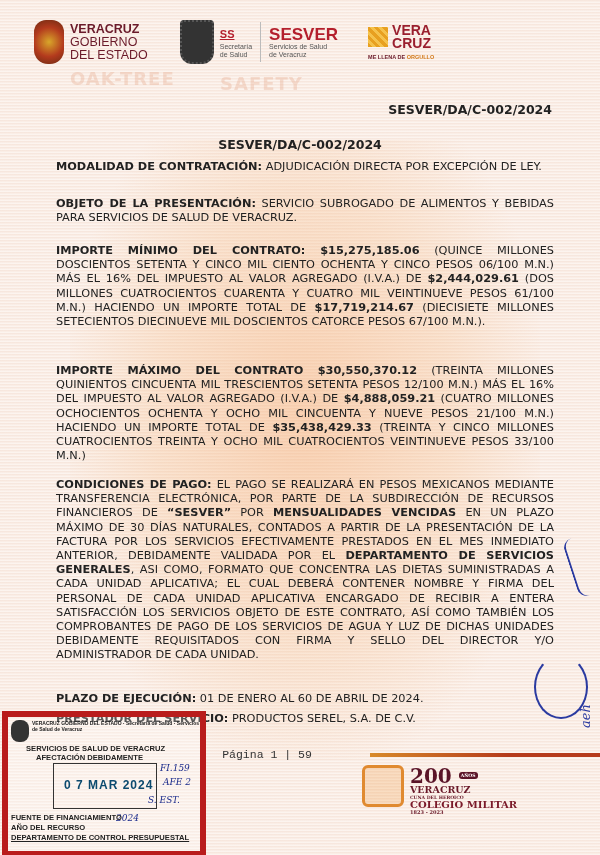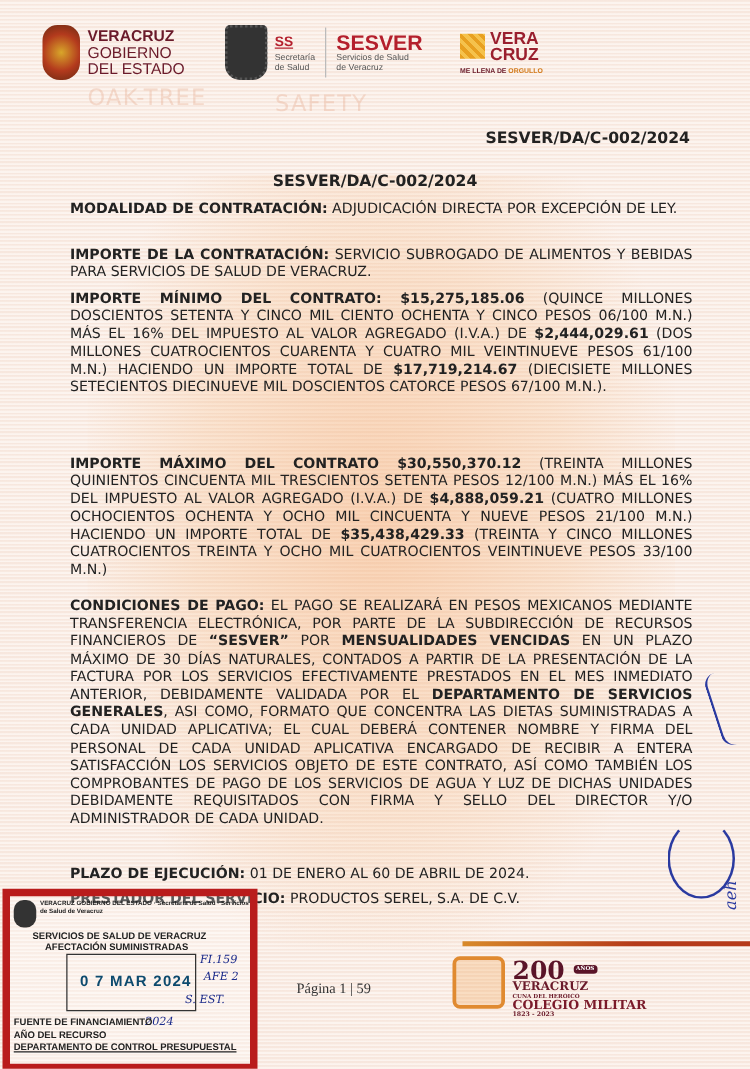--- a/index.html
+++ b/index.html
@@ -10,21 +10,21 @@
     font-family: "DejaVu Sans", sans-serif;
     color:#222;
   }
   .watermark {
     position:absolute; left:70px; top:140px; width:470px; height:620px;
     border-radius:40px;
     background: radial-gradient(ellipse at 50% 45%, rgba(245,170,110,0.45) 0%, rgba(245,180,120,0.25) 45%, rgba(250,200,160,0.0) 75%);
     pointer-events:none;
   }
   .wm-text {
-    position:absolute; font-family:"DejaVu Sans", sans-serif; font-weight:normal;
+    position:absolute; font-family:"DejaVu Sans", sans-serif; font-weight:bold;
     color:rgba(230,170,140,0.35); font-size:18px; letter-spacing:1px;
   }
   .header { position:absolute; top:14px; left:34px; height:56px; display:flex; align-items:center; }
   .logo { display:flex; align-items:center; }
   .crest { width:30px; height:44px; border-radius:12px 12px 14px 14px; background: radial-gradient(circle at 50% 50%, #d8a62a 0%, #b33a1d 55%, #6a2a12 100%); }
   .gob-text { margin-left:6px; font-family:"Liberation Sans", sans-serif; line-height:13px; font-size:12.5px; color:#6a1a2a; }
   .gob-text .b { font-weight:bold; color:#6a1a2a; }
   .ss-crest { width:30px; height:40px; margin-left:32px; background:#333; border-radius:4px 4px 12px 12px; border:2px dotted #555; }
   .ss-text { margin-left:6px; font-family:"Liberation Sans", sans-serif; }
   .ss-text .big { color:#b41f2c; font-weight:bold; font-size:11px; line-height:17px;text-decoration:underline; }
@@ -55,21 +55,21 @@
   .stamp .seal { position:absolute; left:3px; top:3px; width:18px; height:22px; background:#333; border-radius:8px; }
   .stamp .t1 { position:absolute; top:27px; left:18px; font-size:7.6px; font-weight:bold; }
   .stamp .t2 { position:absolute; top:36px; left:28px; font-size:7.6px; font-weight:bold; }
   .stamp .datebox { position:absolute; top:46px; left:45px; width:102px; height:44px; border:1.5px solid #333; }
   .stamp .date { position:absolute; top:14px; left:10px; font-size:12px; font-weight:bold; color:#0c4a6e; letter-spacing:1px;text-align:center; }
   .stamp .t3 { position:absolute; top:96px; left:3px; font-size:7.6px; font-weight:bold; }
   .stamp .t4 { position:absolute; top:106px; left:3px; font-size:7.6px; font-weight:bold; }
   .stamp .t5 { position:absolute; top:116px; left:3px; font-size:7.6px; font-weight:bold; text-decoration:underline; }
   .hand { position:absolute; font-family:"DejaVu Serif", serif; font-style:italic; color:#1a2a8a; font-size:9px; }
 
-  .pager { position:absolute; top:785px; left:0; width:534px; text-align:center; font-family:Liberation Serif, serif; font-size:11.5px; color:#333; }
+  .pager { position:absolute; top:748px; left:0; width:534px; text-align:center; font-family:Liberation Mono, monospace; font-size:11.5px; color:#333; }
   .footer-line { position:absolute; top:753px; left:370px; width:230px; height:4px; background: linear-gradient(90deg,#d88a2a 0%,#b53a1a 60%); }
   .footer-logo { position:absolute; top:765px; left:362px; width:36px; height:36px; border:3px solid #e08a30; border-radius:6px; background:rgba(240,150,60,0.25); }
   .anniv { position:absolute; top:767px; left:410px; font-family:"DejaVu Serif", serif; color:#6a1a2a; }
   .anniv .n200 { font-size:20px; font-weight:bold; line-height:18px; color:#5a1428; }
   .anniv .anos { font-size:4.5px; background:#5a1428; color:#fff; padding:1px 2px; border-radius:3px; vertical-align:top; }
   .anniv .ver { font-size:9.5px; font-weight:bold; line-height:10px; }
   .anniv .cuna { font-size:4.5px; font-weight:bold; line-height:6px; }
   .anniv .col { font-size:10px; font-weight:bold; line-height:8px; color:#7a1a2a; }
   .anniv .yrs { font-size:5px; font-weight:bold; }
 
@@ -122,24 +122,24 @@
 </div>
 
 <div class="docnum-right">SESVER/DA/C-002/2024</div>
 <div class="docnum-center">SESVER/DA/C-002/2024</div>
 
 <div class="body" style="top:160px;">
   <p><b>MODALIDAD DE CONTRATACIÓN:</b><span> ADJUDICACIÓN DIRECTA POR EXCEPCIÓN DE LEY.</span></p>
 </div>
 
 <div class="body" style="top:197px;">
-  <p><b>IMPORTE DE LA CONTRATACIÓN:</b><span> SERVICIO SUBROGADO DE ALIMENTOS Y BEBIDAS PARA SERVICIOS DE SALUD DE VERACRUZ.</span></p>
+  <p><b>OBJETO DE LA PRESENTACIÓN:</b><span> SERVICIO SUBROGADO DE ALIMENTOS Y BEBIDAS PARA SERVICIOS DE SALUD DE VERACRUZ.</span></p>
 </div>
 
-<div class="body" style="top:232px;">
+<div class="body" style="top:244px;">
   <p><b>IMPORTE MÍNIMO DEL CONTRATO: </b><b>$15,275,185.06</b><span> (QUINCE MILLONES DOSCIENTOS SETENTA Y CINCO MIL CIENTO OCHENTA Y CINCO PESOS 06/100 M.N.) MÁS EL 16% DEL IMPUESTO AL VALOR AGREGADO (I.V.A.) DE </span><b>$2,444,029.61</b><span> (DOS MILLONES CUATROCIENTOS CUARENTA Y CUATRO MIL VEINTINUEVE PESOS 61/100 M.N.) HACIENDO UN IMPORTE TOTAL DE </span><b>$17,719,214.67</b><span> (DIECISIETE MILLONES SETECIENTOS DIECINUEVE MIL DOSCIENTOS CATORCE PESOS 67/100 M.N.).</span></p>
 </div>
 
 <div class="body" style="top:364px;">
   <p><b>IMPORTE MÁXIMO DEL CONTRATO </b><b>$30,550,370.12</b><span> (TREINTA MILLONES QUINIENTOS CINCUENTA MIL TRESCIENTOS SETENTA PESOS 12/100 M.N.) MÁS EL 16% DEL IMPUESTO AL VALOR AGREGADO (I.V.A.) DE </span><b>$4,888,059.21</b><span> (CUATRO MILLONES OCHOCIENTOS OCHENTA Y OCHO MIL CINCUENTA Y NUEVE PESOS 21/100 M.N.) HACIENDO UN IMPORTE TOTAL DE </span><b>$35,438,429.33</b><span> (TREINTA Y CINCO MILLONES CUATROCIENTOS TREINTA Y OCHO MIL CUATROCIENTOS VEINTINUEVE PESOS 33/100 M.N.)</span></p>
 </div>
 
 <div class="body" style="top:478px;">
   <p><b>CONDICIONES DE PAGO:</b><span> EL PAGO SE REALIZARÁ EN PESOS MEXICANOS MEDIANTE TRANSFERENCIA ELECTRÓNICA, POR PARTE DE LA SUBDIRECCIÓN DE RECURSOS FINANCIEROS DE </span><b>“SESVER”</b><span> POR </span><b>MENSUALIDADES VENCIDAS</b><span> EN UN PLAZO MÁXIMO DE 30 DÍAS NATURALES, CONTADOS A PARTIR DE LA PRESENTACIÓN DE LA FACTURA POR LOS SERVICIOS EFECTIVAMENTE PRESTADOS EN EL MES INMEDIATO ANTERIOR, DEBIDAMENTE VALIDADA POR EL </span><b>DEPARTAMENTO DE SERVICIOS GENERALES</b><span>, ASI COMO, FORMATO QUE CONCENTRA LAS DIETAS SUMINISTRADAS A CADA UNIDAD APLICATIVA; EL CUAL DEBERÁ CONTENER NOMBRE Y FIRMA DEL PERSONAL DE CADA UNIDAD APLICATIVA ENCARGADO DE RECIBIR A ENTERA SATISFACCIÓN LOS SERVICIOS OBJETO DE ESTE CONTRATO, ASÍ COMO TAMBIÉN LOS COMPROBANTES DE PAGO DE LOS SERVICIOS DE AGUA Y LUZ DE DICHAS UNIDADES DEBIDAMENTE REQUISITADOS CON FIRMA Y SELLO DEL DIRECTOR Y/O ADMINISTRADOR DE CADA UNIDAD.</span></p>
 </div>
@@ -149,21 +149,21 @@
 </div>
 
 <div class="body" style="top:712px;">
   <p><b>PRESTADOR DEL SERVICIO:</b><span> PRODUCTOS SEREL, S.A. DE C.V.</span></p>
 </div>
 
 <div class="stamp">
   <div class="seal"></div>
   <div class="row1">VERACRUZ GOBIERNO DEL ESTADO · Secretaría de Salud · Servicios de Salud de Veracruz</div>
   <div class="t1">SERVICIOS DE SALUD DE VERACRUZ</div>
-  <div class="t2">AFECTACIÓN SUMINISTRADAS</div>
+  <div class="t2">AFECTACIÓN DEBIDAMENTE</div>
   <div class="datebox">
     <div class="date">0 7 MAR 2024</div>
   </div>
   <div class="hand" style="left:152px;top:46px;">FI.159</div>
   <div class="hand" style="left:155px;top:60px;">AFE 2</div>
   <div class="hand" style="left:140px;top:78px;">S. EST.</div>
   <div class="hand" style="left:108px;top:96px;">2024</div>
   <div class="t3">FUENTE DE FINANCIAMIENTO</div>
   <div class="t4">AÑO DEL RECURSO</div>
   <div class="t5">DEPARTAMENTO DE CONTROL PRESUPUESTAL</div>

